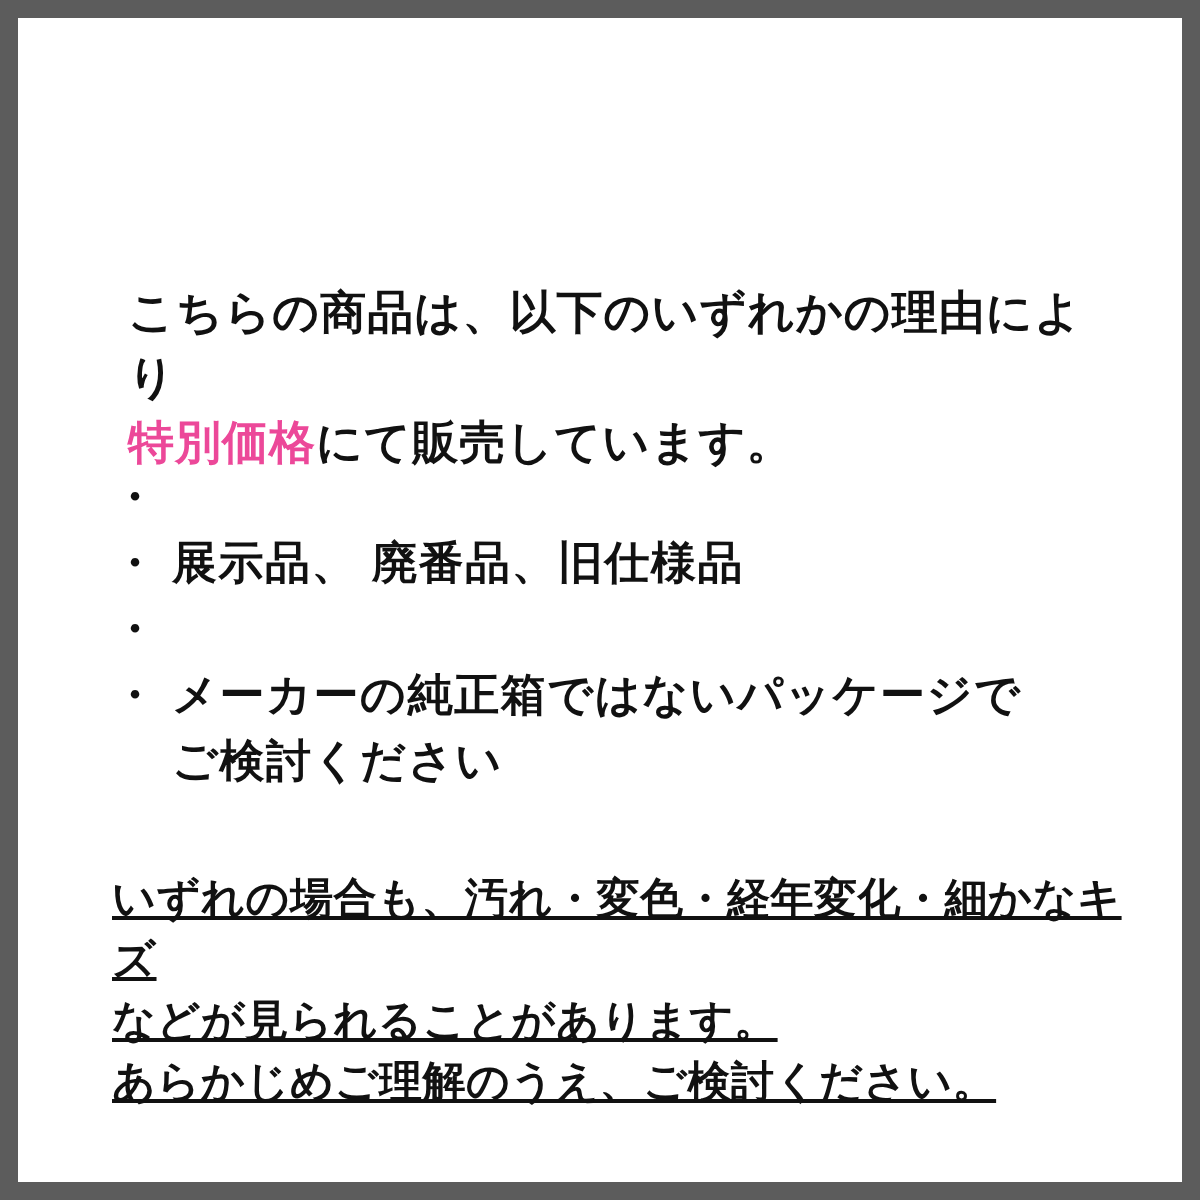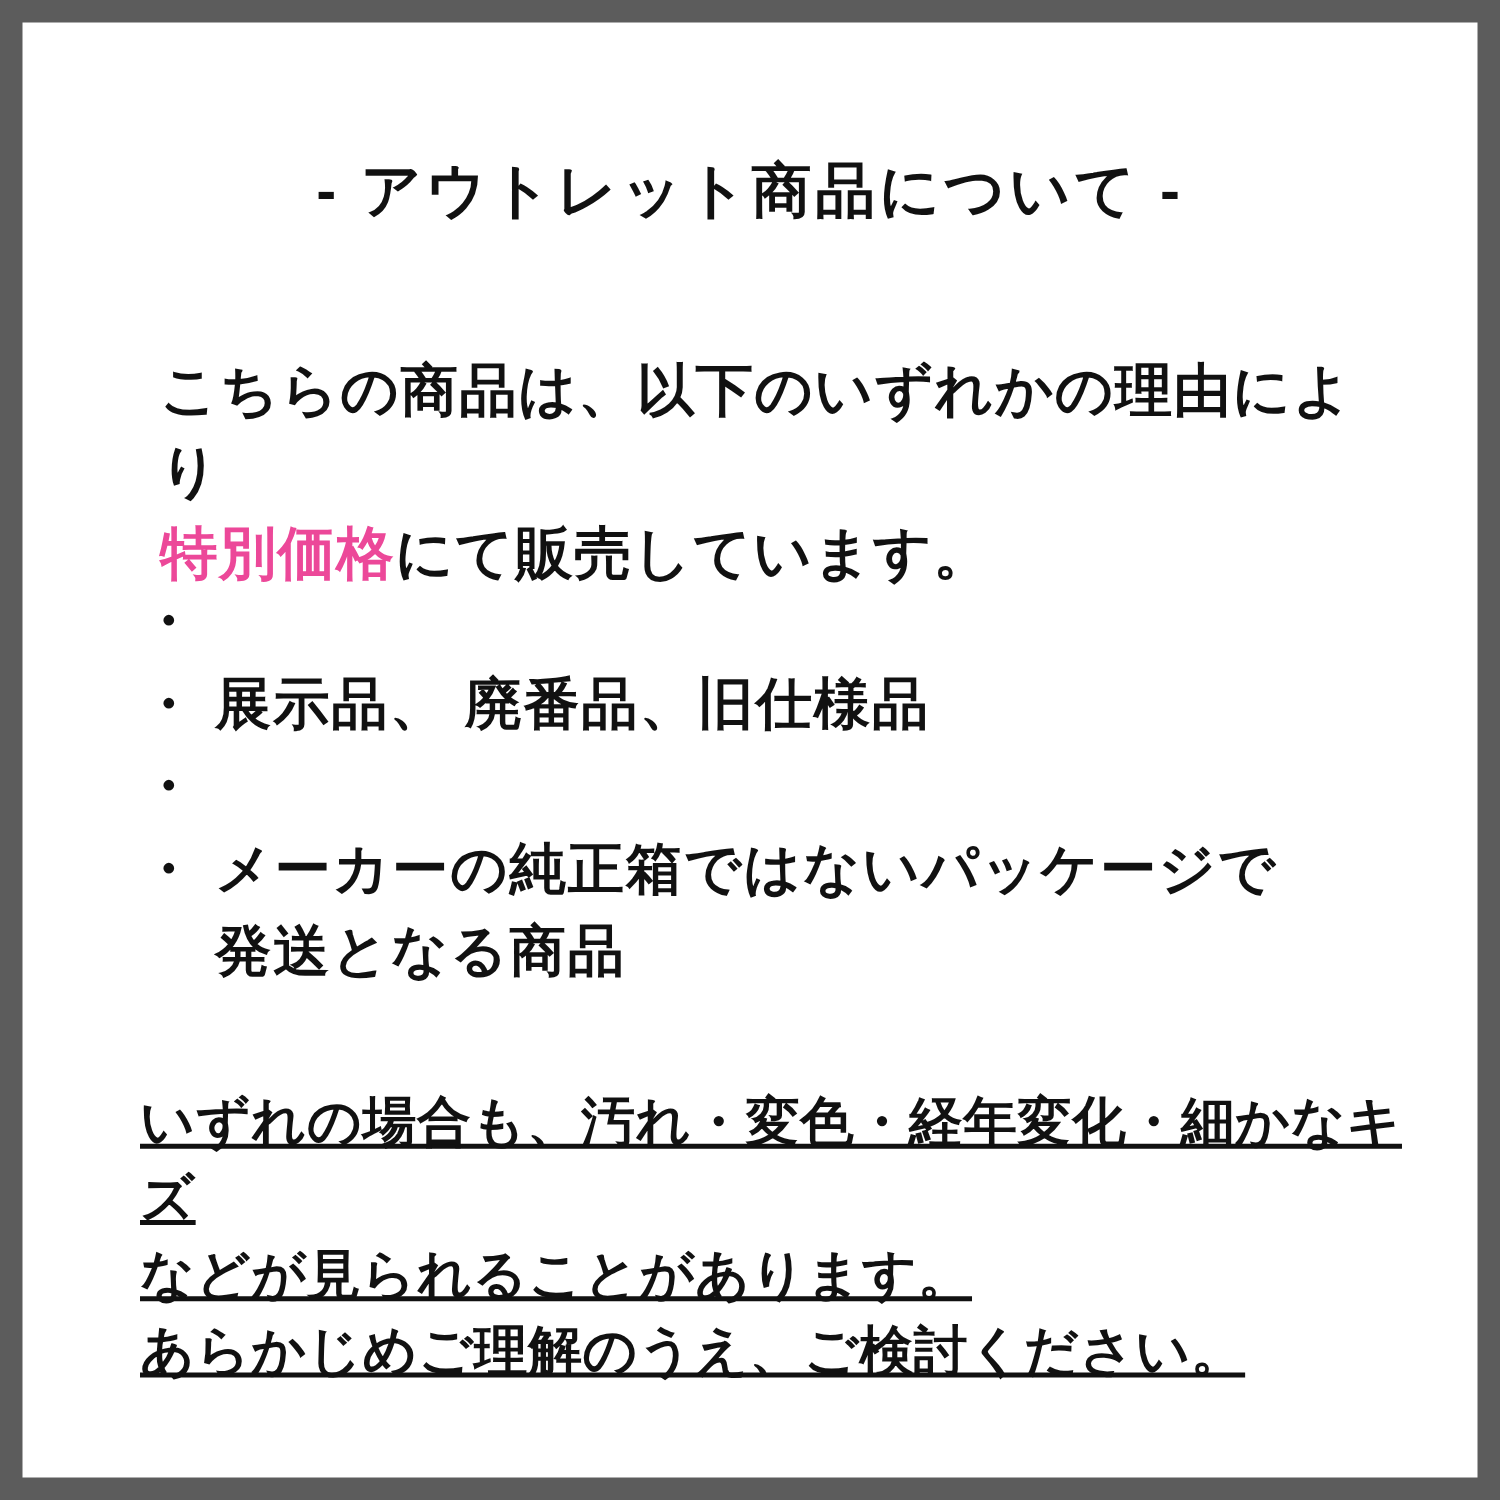--- a/index.html
+++ b/index.html
@@ -78,42 +78,41 @@
     letter-spacing: 0.5px;
     white-space: pre-line;
     text-decoration: underline;
   }
 </style>
 </head>
 <body>
 
 <div class="frame">
 
-  <h1 class="title">- アウトレット商品について -</h1>
 
   <p class="intro">
     <span>こちらの商品は、以下のいずれかの理由により</span><br>
     <span class="highlight">特別価格</span><span>にて販売しています。</span>
   </p>
 
   <ul class="bullets">
     <li class="bullet-item">
       <span class="dot">・</span>
     </li>
     <li class="bullet-item">
       <span class="dot">・</span>
       <span class="bullet-text">展示品、 廃番品、旧仕様品</span>
     </li>
     <li class="bullet-item">
       <span class="dot">・</span>
     </li>
     <li class="bullet-item">
       <span class="dot">・</span>
       <span class="bullet-text">メーカーの純正箱ではないパッケージで
-発送となる商品</span>
+ご検討ください</span>
     </li>
   </ul>
 
   <p class="footer-note">いずれの場合も、汚れ・変色・経年変化・細かなキズ
 などが見られることがあります。
 あらかじめご理解のうえ、ご検討ください。</p>
 
 </div>
 
 </body></html>

